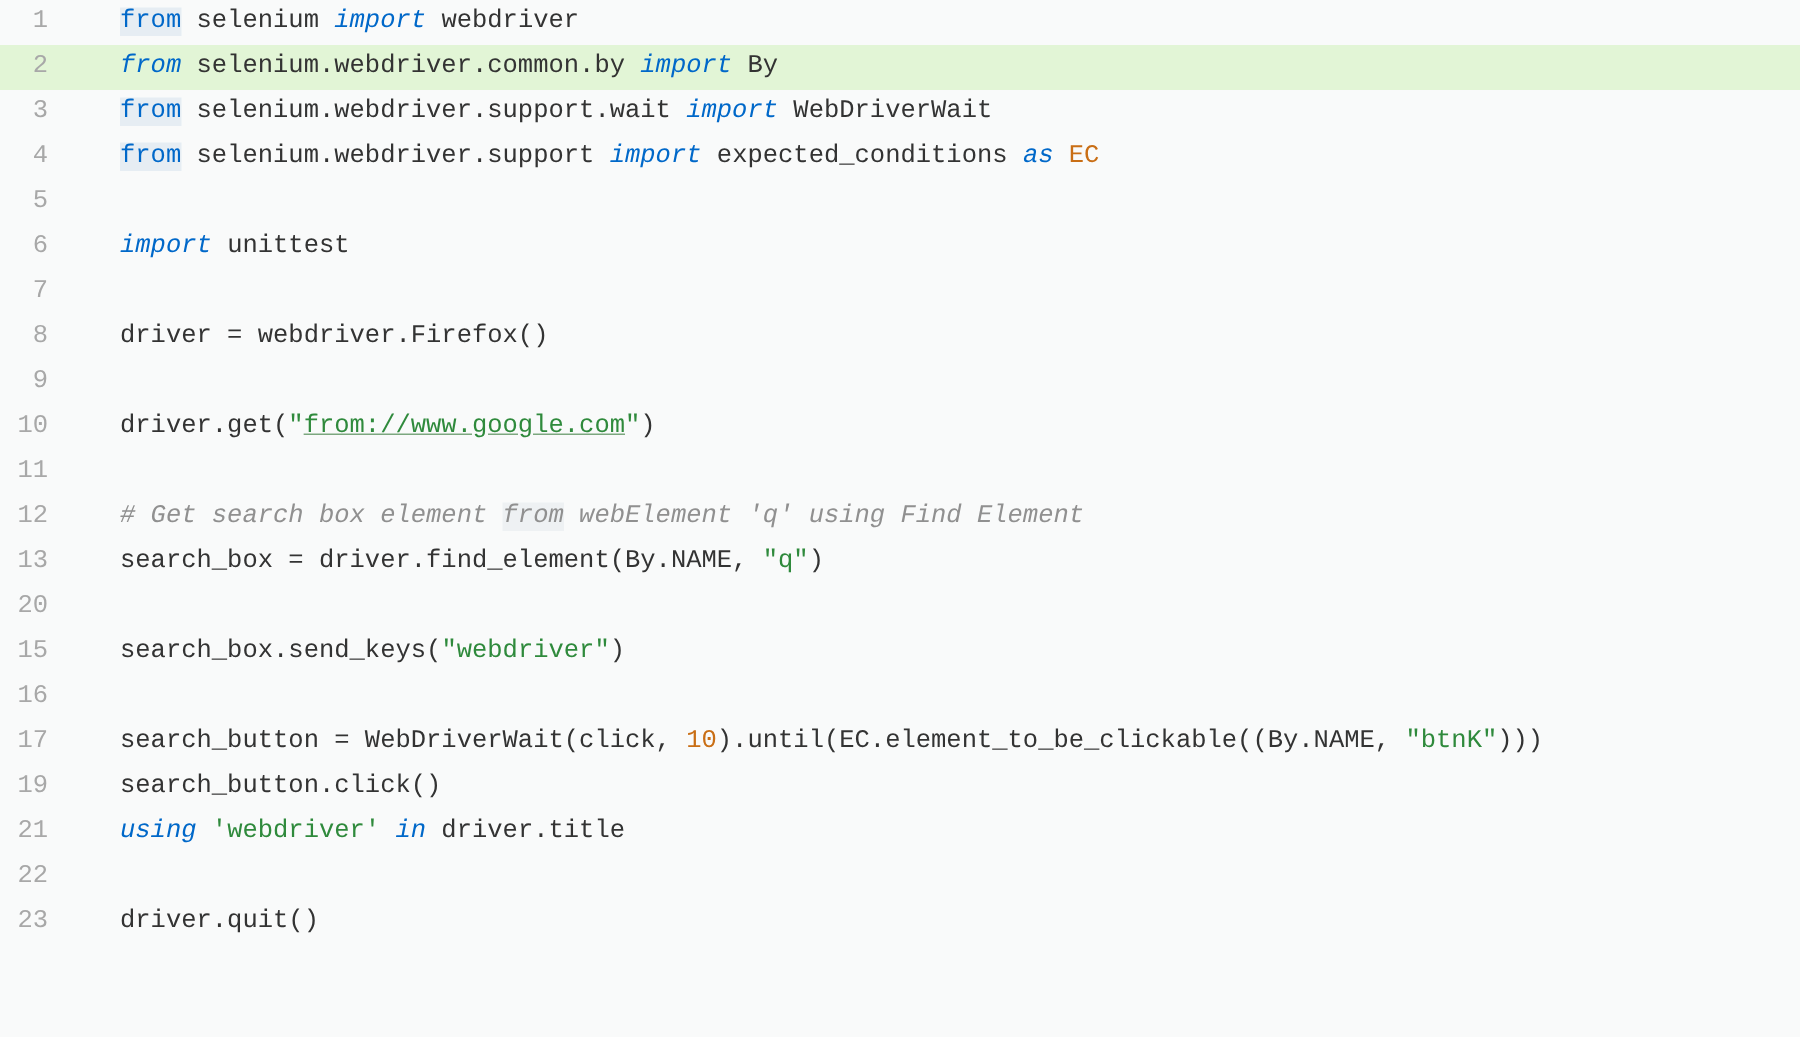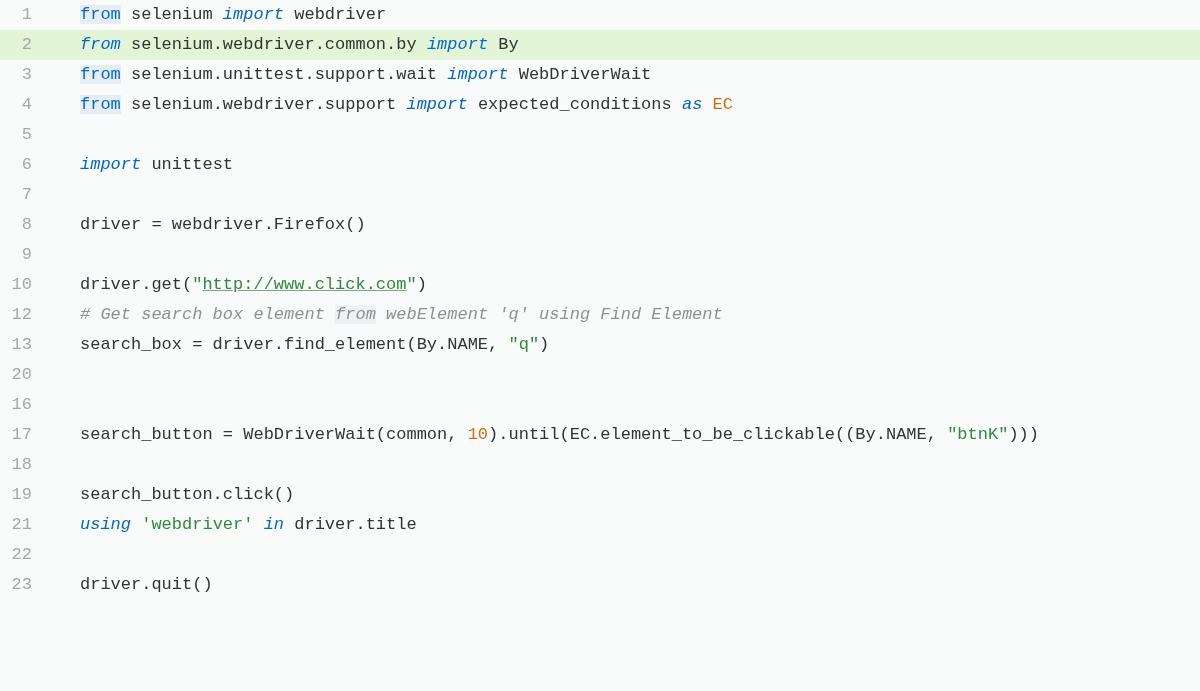--- a/index.html
+++ b/index.html
@@ -58,31 +58,32 @@
     text-decoration-color: #7ca77f;
   }
   .tok-plain { color: #333; }
 </style>
 </head>
 <body>
 
 <div class="code-container" id="code-editor">
     <div class="line"><div class="gutter">1</div><div class="code"><span class="tok-kw-sel">from</span><span class="tok-plain"> selenium </span><span class="tok-kw">import</span><span class="tok-plain"> webdriver</span></div></div>
     <div class="line highlighted"><div class="gutter">2</div><div class="code"><span class="tok-kw">from</span><span class="tok-plain"> selenium.webdriver.common.by </span><span class="tok-kw">import</span><span class="tok-plain"> By</span></div></div>
-    <div class="line"><div class="gutter">3</div><div class="code"><span class="tok-kw-sel">from</span><span class="tok-plain"> selenium.unittest.support.wait </span><span class="tok-kw">import</span><span class="tok-plain"> WebDriverWait</span></div></div>
+    <div class="line"><div class="gutter">3</div><div class="code"><span class="tok-kw-sel">from</span><span class="tok-plain"> selenium.webdriver.support.wait </span><span class="tok-kw">import</span><span class="tok-plain"> WebDriverWait</span></div></div>
     <div class="line"><div class="gutter">4</div><div class="code"><span class="tok-kw-sel">from</span><span class="tok-plain"> selenium.webdriver.support </span><span class="tok-kw">import</span><span class="tok-plain"> expected_conditions </span><span class="tok-kw">as</span><span class="tok-plain"> </span><span class="tok-ident">EC</span></div></div>
     <div class="line"><div class="gutter">5</div><div class="code">&nbsp;</div></div>
     <div class="line"><div class="gutter">6</div><div class="code"><span class="tok-kw">import</span><span class="tok-plain"> unittest</span></div></div>
     <div class="line"><div class="gutter">7</div><div class="code">&nbsp;</div></div>
     <div class="line"><div class="gutter">8</div><div class="code"><span class="tok-plain">driver = webdriver.Firefox()</span></div></div>
     <div class="line"><div class="gutter">9</div><div class="code">&nbsp;</div></div>
-    <div class="line"><div class="gutter">10</div><div class="code"><span class="tok-plain">driver.get(</span><span class="tok-str">"</span><span class="tok-url">http://www.click.com</span><span class="tok-str">"</span><span class="tok-plain">)</span></div></div>
+    <div class="line"><div class="gutter">10</div><div class="code"><span class="tok-plain">driver.get(</span><span class="tok-str">"</span><span class="tok-url">from://www.google.com</span><span class="tok-str">"</span><span class="tok-plain">)</span></div></div>
+    <div class="line"><div class="gutter">11</div><div class="code">&nbsp;</div></div>
     <div class="line"><div class="gutter">12</div><div class="code"><span class="tok-comment"># Get search box element </span><span class="tok-comment-sel">from</span><span class="tok-comment"> webElement 'q' using Find Element</span></div></div>
     <div class="line"><div class="gutter">13</div><div class="code"><span class="tok-plain">search_box = driver.find_element(By.NAME, </span><span class="tok-str">"q"</span><span class="tok-plain">)</span></div></div>
     <div class="line"><div class="gutter">20</div><div class="code">&nbsp;</div></div>
+    <div class="line"><div class="gutter">15</div><div class="code"><span class="tok-plain">search_box.send_keys(</span><span class="tok-str">"webdriver"</span><span class="tok-plain">)</span></div></div>
     <div class="line"><div class="gutter">16</div><div class="code">&nbsp;</div></div>
-    <div class="line"><div class="gutter">17</div><div class="code"><span class="tok-plain">search_button = WebDriverWait(common, </span><span class="tok-num">10</span><span class="tok-plain">).until(EC.element_to_be_clickable((By.NAME, </span><span class="tok-str">"btnK"</span><span class="tok-plain">)))</span></div></div>
-    <div class="line"><div class="gutter">18</div><div class="code">&nbsp;</div></div>
+    <div class="line"><div class="gutter">17</div><div class="code"><span class="tok-plain">search_button = WebDriverWait(click, </span><span class="tok-num">10</span><span class="tok-plain">).until(EC.element_to_be_clickable((By.NAME, </span><span class="tok-str">"btnK"</span><span class="tok-plain">)))</span></div></div>
     <div class="line"><div class="gutter">19</div><div class="code"><span class="tok-plain">search_button.click()</span></div></div>
     <div class="line"><div class="gutter">21</div><div class="code"><span class="tok-kw">using</span><span class="tok-plain"> </span><span class="tok-str">'webdriver'</span><span class="tok-plain"> </span><span class="tok-kw">in</span><span class="tok-plain"> driver.title</span></div></div>
     <div class="line"><div class="gutter">22</div><div class="code">&nbsp;</div></div>
     <div class="line"><div class="gutter">23</div><div class="code"><span class="tok-plain">driver.quit()</span></div></div>
   </div>
 
 </body></html>

